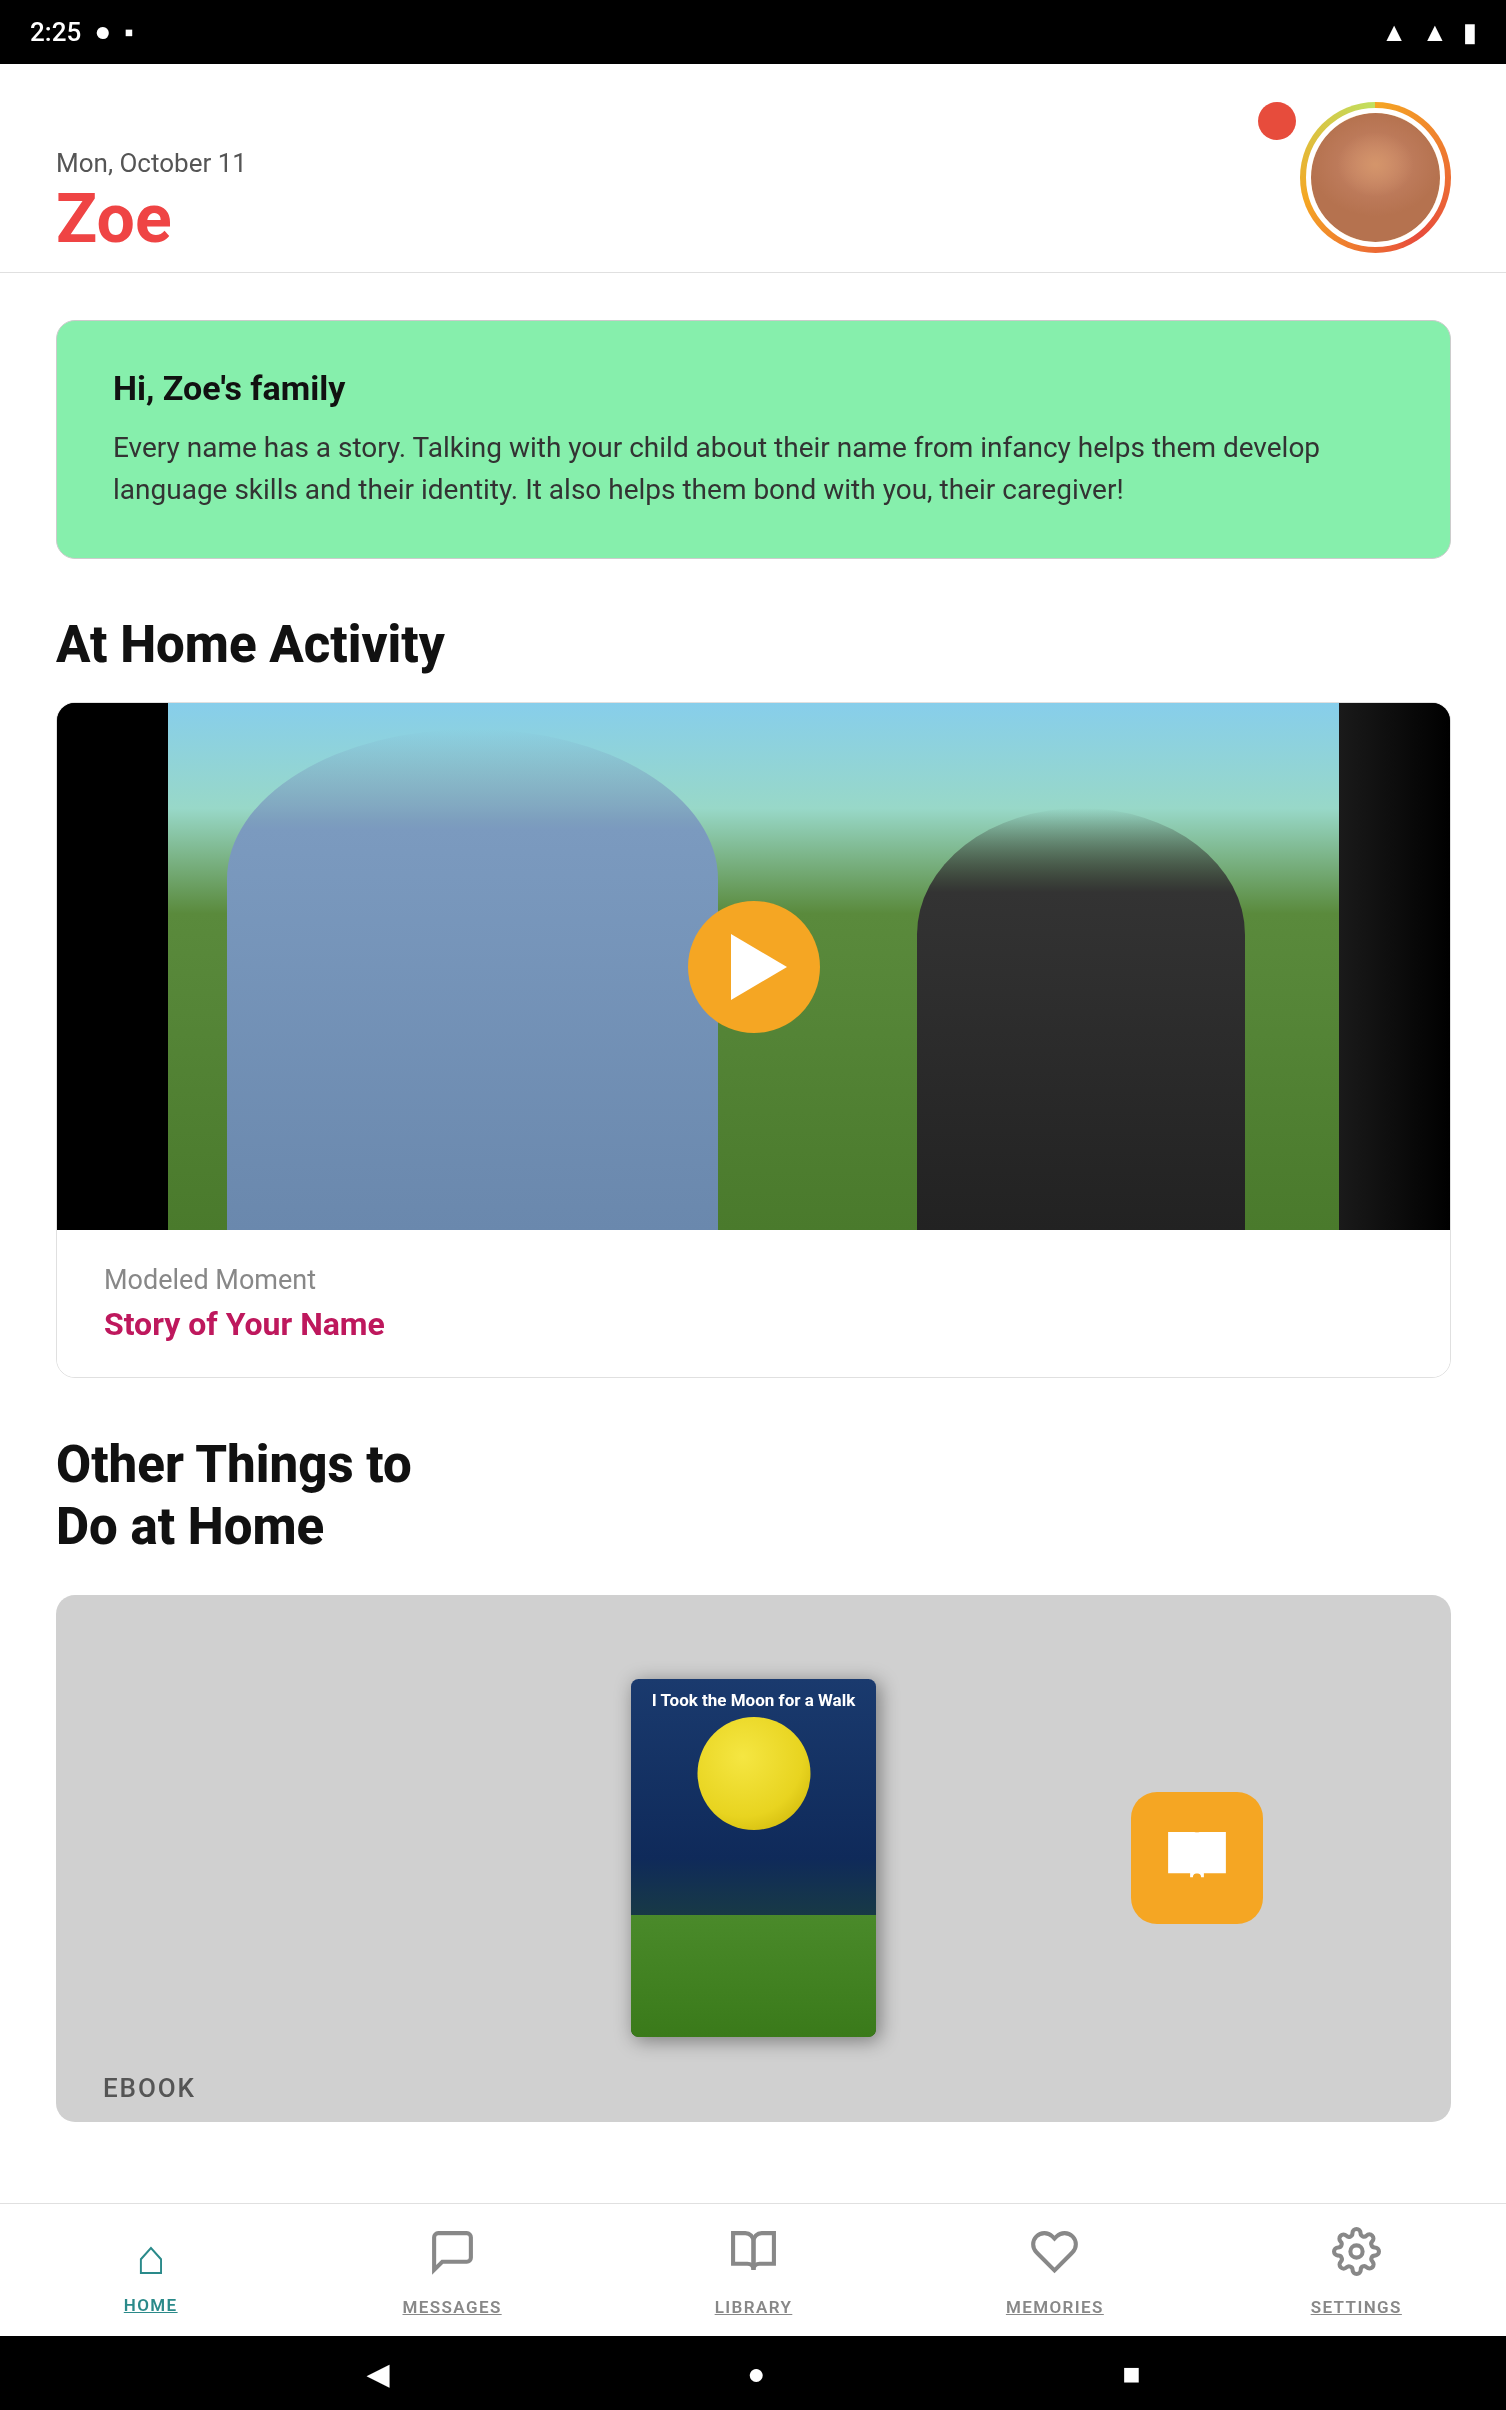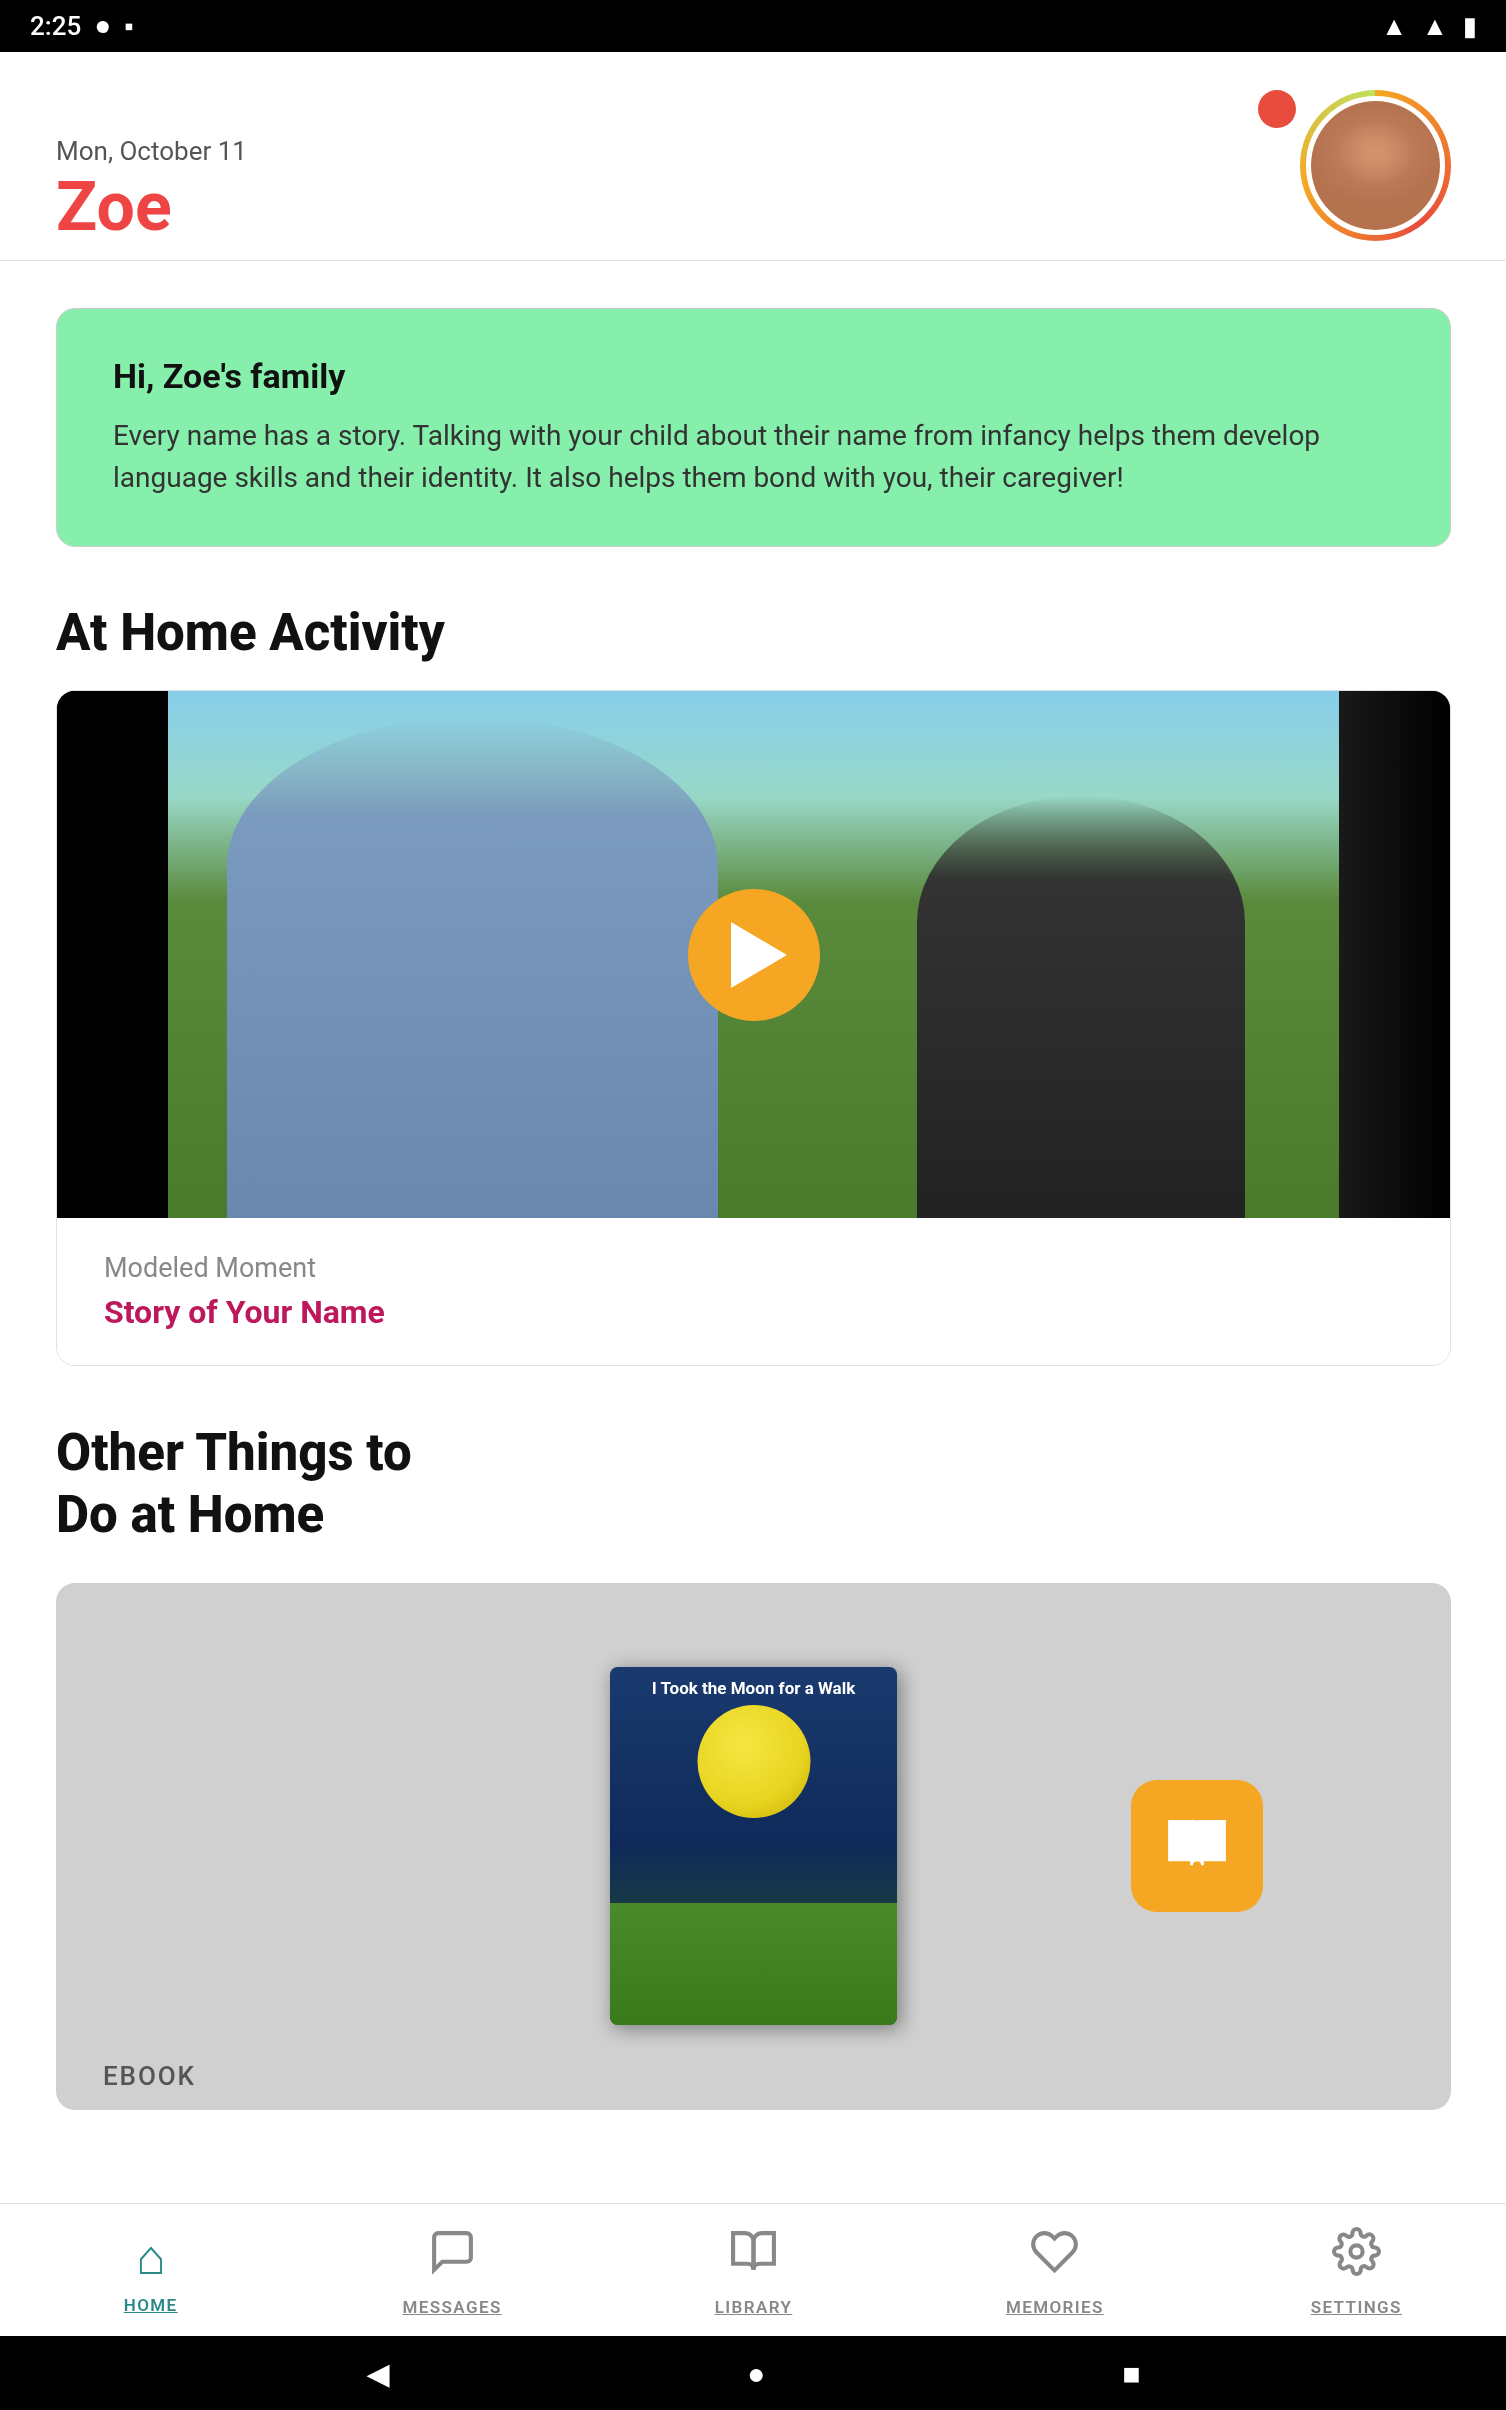--- a/index.html
+++ b/index.html
@@ -16,21 +16,21 @@
     }
 
     
     .status-bar {
       background: #000;
       color: #fff;
       display: flex;
       justify-content: space-between;
       align-items: center;
       padding: 0 30px;
-      height: 52px;
+      height: 64px;
       flex-shrink: 0;
     }
     .status-bar-left {
       font-size: 26px;
       font-weight: 500;
       display: flex;
       align-items: center;
       gap: 15px;
     }
     .status-bar-right {
@@ -232,21 +232,21 @@
       overflow: hidden;
       background: #d0d0d0;
       margin-bottom: 28px;
       position: relative;
       height: 527px;
       display: flex;
       align-items: center;
       justify-content: center;
     }
     .book-cover {
-      width: 287px;
+      width: 245px;
       height: 358px;
       border-radius: 7.5px;
       background: linear-gradient(180deg, #1a3a6e 0%, #0f2a5a 50%, #2a5a1a 100%);
       position: relative;
       overflow: hidden;
       box-shadow: 3.8px 3.8px 19px rgba(0,0,0,0.4);
     }
     .book-cover-moon {
       position: absolute;
       top: 38px;

